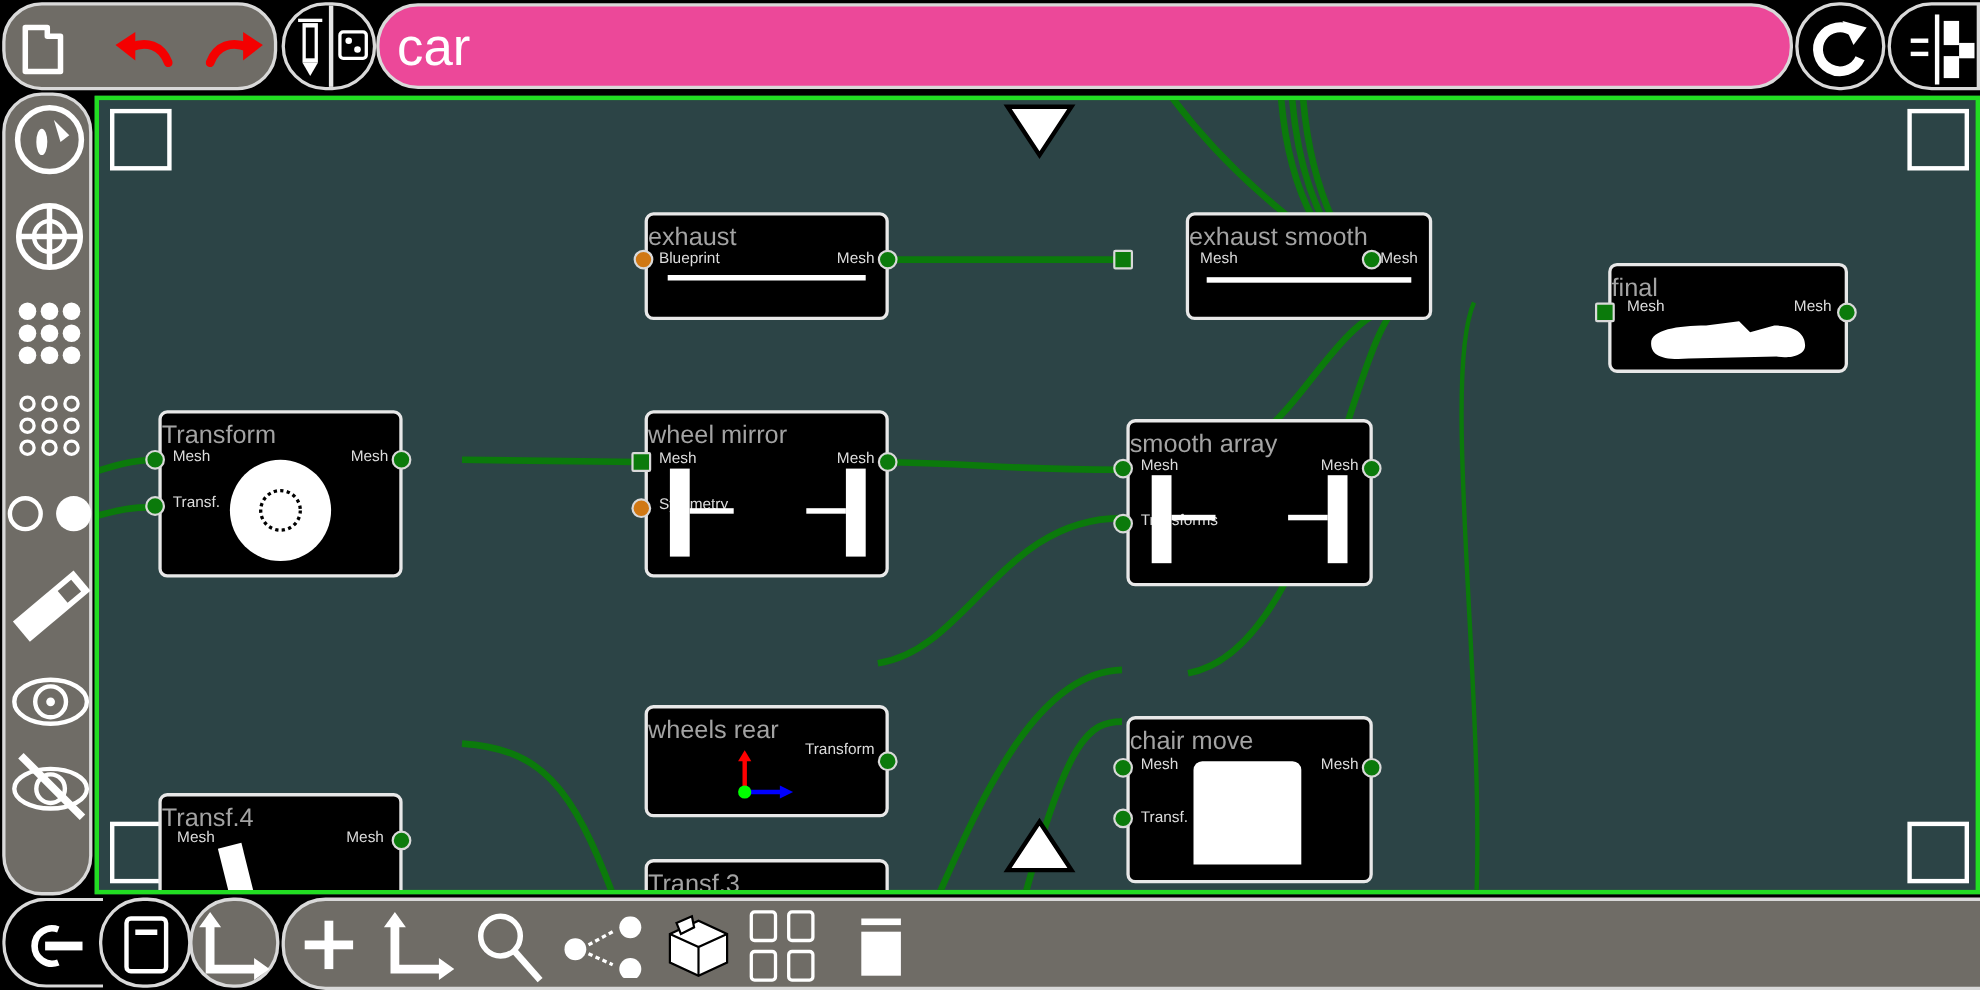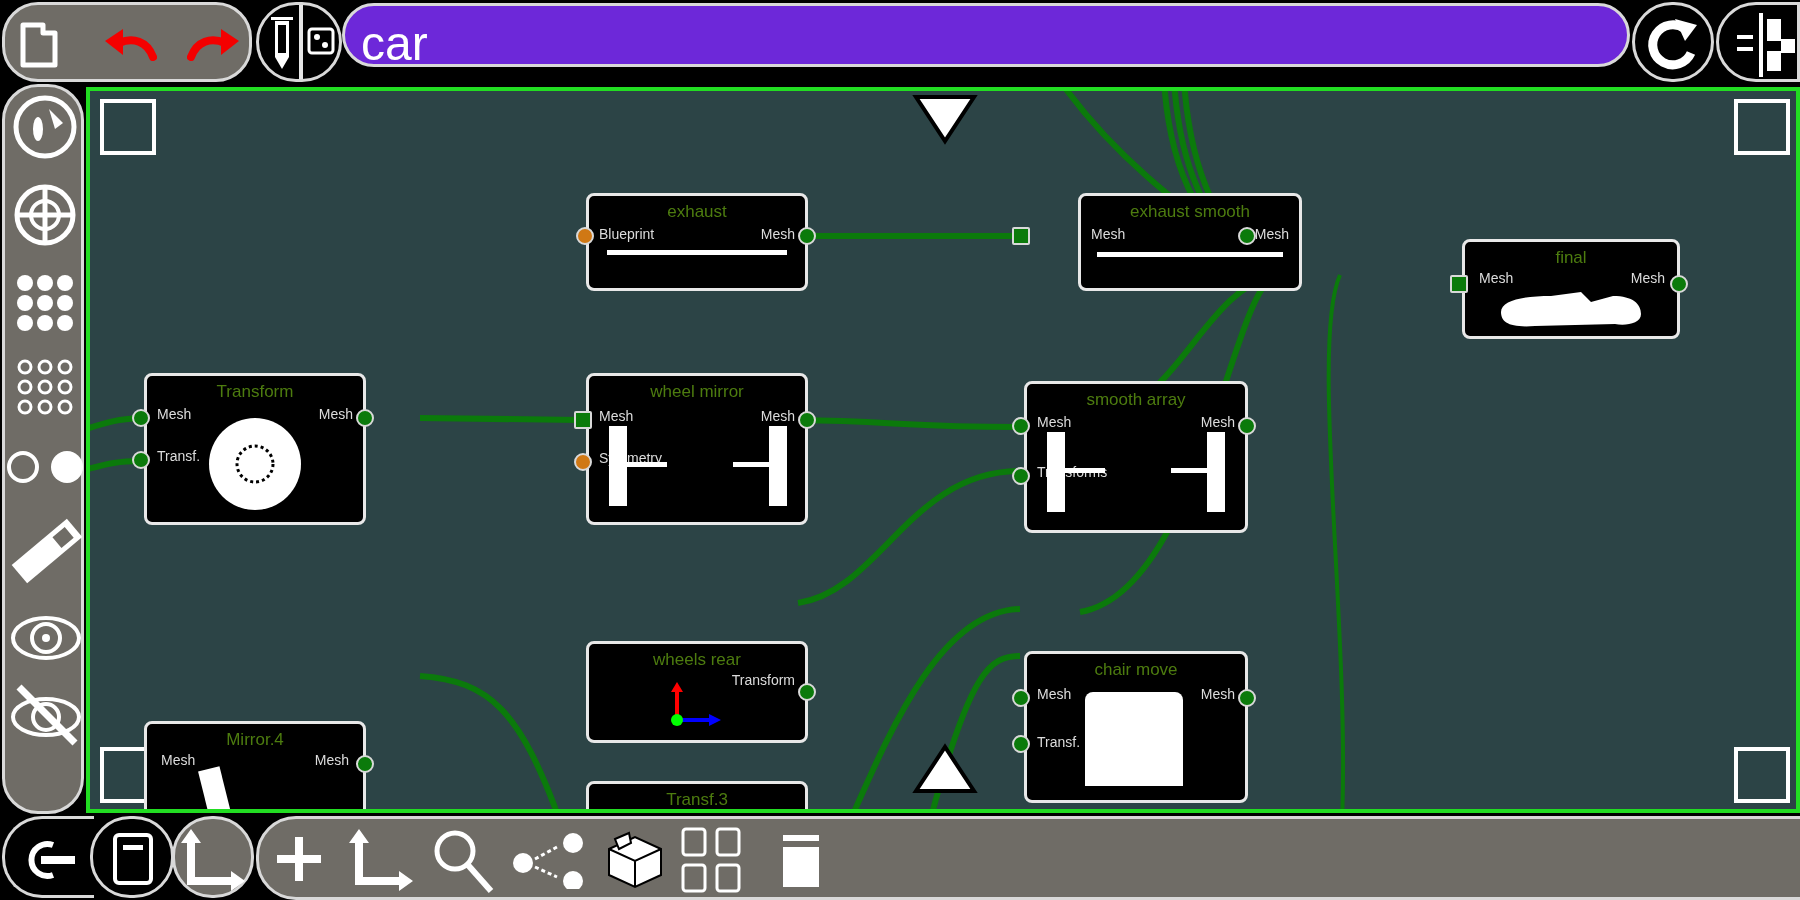--- a/index.html
+++ b/index.html
@@ -1,25 +1,25 @@
 <!DOCTYPE html>
 <html><head>
 <meta charset="utf-8">
 <style>
   html,body{margin:0;padding:0;}
   body{width:1800px;height:900px;background:#000;position:relative;overflow:hidden;font-family:"Liberation Sans",sans-serif;}
   .pill{position:absolute;background:#6f6c66;border:3px solid #d9d9d9;box-sizing:border-box;}
   .blackpill{position:absolute;background:#000;border:3px solid #d9d9d9;box-sizing:border-box;}
   .icon{position:absolute;display:block;}
-  #search{position:absolute;left:342px;top:3px;width:1288px;height:64px;border-radius:38px;background:#6d28d9;border:3px solid #d9d9d9;box-sizing:border-box;}
+  #search{position:absolute;left:342px;top:3px;width:1288px;height:78px;border-radius:38px;background:#ec4899;border:3px solid #d9d9d9;box-sizing:border-box;}
   #search input{position:absolute;left:14px;top:4px;width:1240px;height:64px;background:transparent;border:none;outline:none;color:#fff;font-family:"Liberation Sans",sans-serif;font-size:48px;}
   #canvas{position:absolute;left:86px;top:87px;width:1714px;height:726px;background:#2c4446;border:4px solid #22dd22;box-sizing:border-box;overflow:hidden;}
   #wires{position:absolute;left:0;top:0;}
   .node{position:absolute;background:#000;border:3px solid #e8e8e8;border-radius:8px;box-sizing:border-box;}
-  .node .title{position:absolute;left:0;right:0;top:6px;text-align:center;color:#4d7c0f;font-size:17px;}
+  .node .title{position:absolute;left:0;right:0;top:6px;color:#a3a3a3;font-size:23px;}
   .port-label{position:absolute;color:#dcdcdc;font-size:14px;}
   .port{position:absolute;width:18px;height:18px;border-radius:50%;background:#0b7a0b;border:2px solid #d9d9d9;box-sizing:border-box;}
   .port.sq{border-radius:2px;}
   .port.orange{background:#d07814;}
   .corner{position:absolute;width:56px;height:56px;border:4px solid #fff;box-sizing:border-box;}
   .tri{position:absolute;width:0;height:0;}
 </style>
 </head>
 <body>
 
@@ -258,21 +258,21 @@
     <div class="port-label" style="left:10px;top:32px;">Mesh</div>
     <div class="port-label" style="left:10px;top:80px;">Transf.</div>
     <div class="port-label" style="right:10px;top:32px;">Mesh</div>
     <div style="position:absolute;left:58px;top:38px;width:98px;height:94px;background:#fff;border-radius:8px 8px 0 0;"></div>
   </div>
   <div class="port" style="left:922px;top:598px;"></div>
   <div class="port" style="left:922px;top:644px;"></div>
   <div class="port" style="left:1148px;top:598px;"></div>
 
   <div class="node" style="left:54px;top:630px;width:222px;height:120px;">
-    <div class="title">Mirror.4</div>
+    <div class="title">Transf.4</div>
     <div class="port-label" style="left:14px;top:28px;">Mesh</div>
     <div class="port-label" style="right:14px;top:28px;">Mesh</div>
     <div style="position:absolute;left:58px;top:44px;width:22px;height:60px;background:#fff;transform:rotate(-14deg);"></div>
   </div>
   <div class="port" style="left:266px;top:664px;"></div>
 
   <div class="node" style="left:496px;top:690px;width:222px;height:80px;">
     <div class="title">Transf.3</div>
   </div>
 </div>

